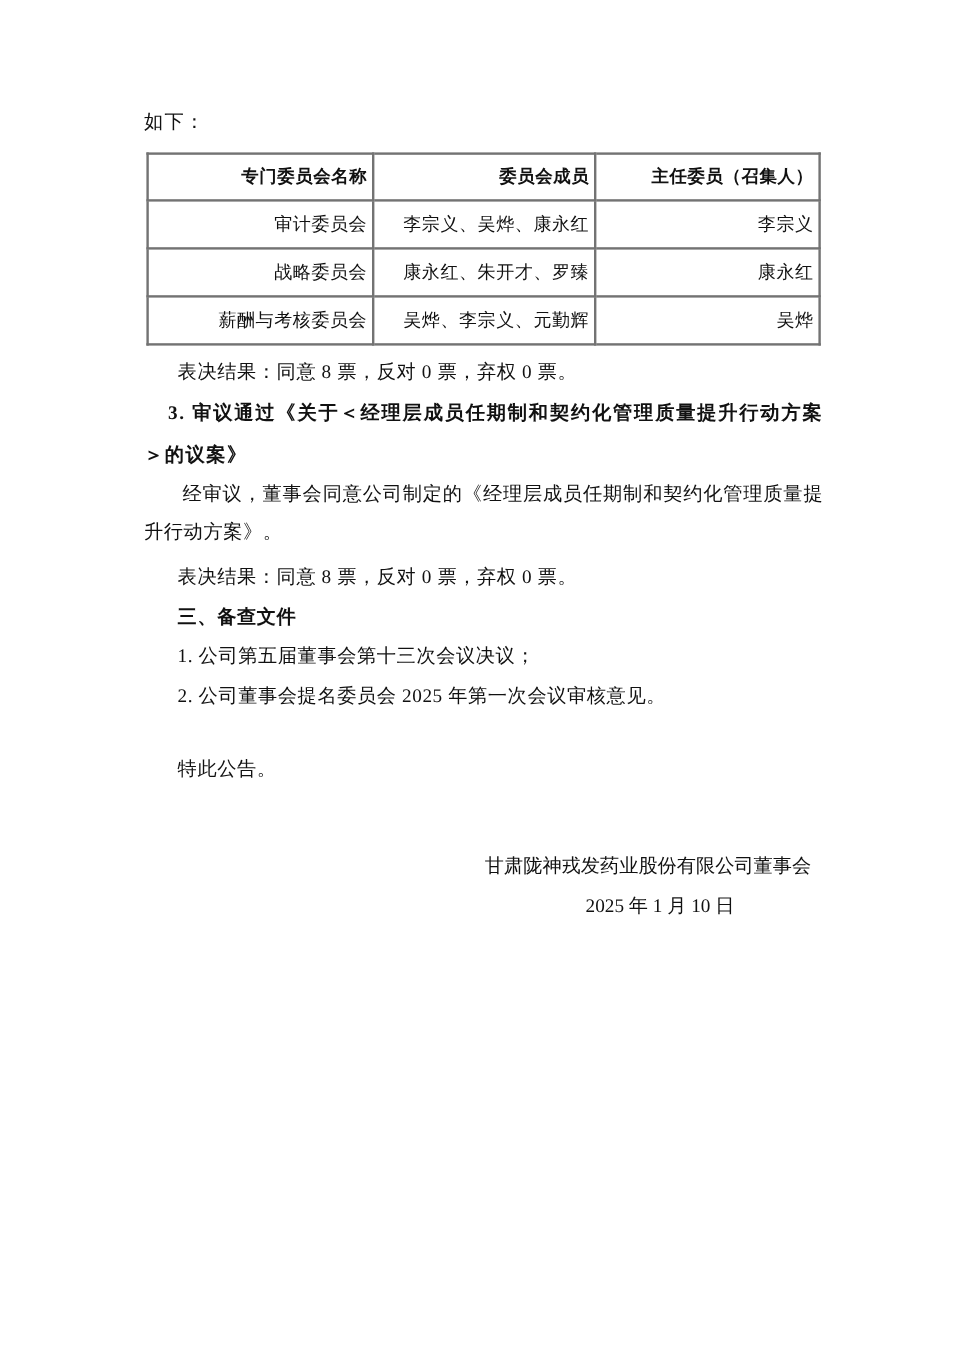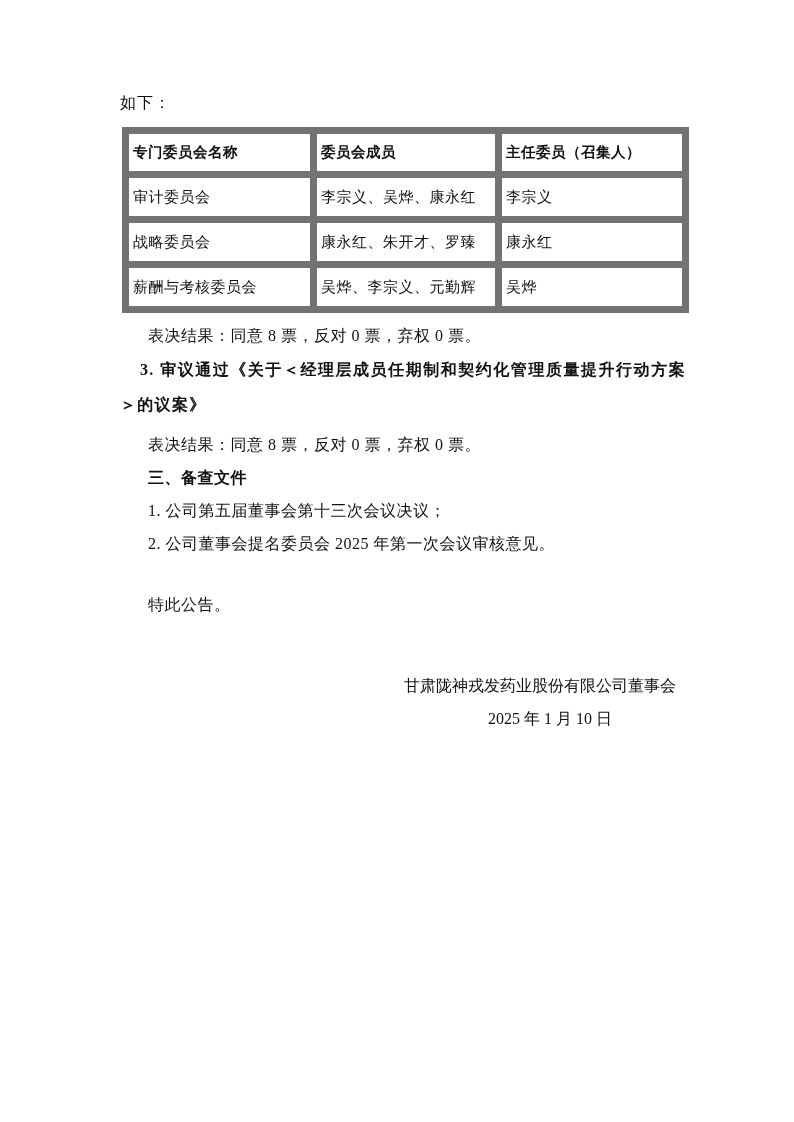--- a/index.html
+++ b/index.html
@@ -36,22 +36,22 @@
     text-align: left;
   }
   table.committee {
     border-collapse: collapse;
     table-layout: fixed;
     width: 560px;
     margin-left: 2px;
   }
   table.committee th,
   table.committee td {
-    border: 7px solid #737373;
-    text-align: left;
+    border: 2px solid #737373;
+    text-align: right;
     vertical-align: middle;
     padding: 0 4px;
     overflow: hidden;
   }
   table.committee th {
     height: 37px;
     font-size: 14.5px;
     font-weight: bold;
     letter-spacing: 0.5px;
   }
@@ -136,20 +136,21 @@
           <td>吴烨、李宗义、元勤辉</td>
           <td>吴烨</td>
         </tr>
       </tbody>
     </table>
 
     <p class="vote">表决结果：同意 8 票，反对 0 票，弃权 0 票。</p>
 
     <p class="item-heading">3. 审议通过《关于＜经理层成员任期制和契约化管理质量提升行动方案＞的议案》</p>
 
+    <p class="item-body">经审议，董事会同意公司制定的《经理层成员任期制和契约化管理质量提升行动方案》。</p>
 
     <p class="vote">表决结果：同意 8 票，反对 0 票，弃权 0 票。</p>
 
     <p class="section-heading">三、备查文件</p>
 
     <p class="doc-item">1. 公司第五届董事会第十三次会议决议；</p>
 
     <p class="doc-item">2. 公司董事会提名委员会 2025 年第一次会议审核意见。</p>
 
     <p class="closing">特此公告。</p>

